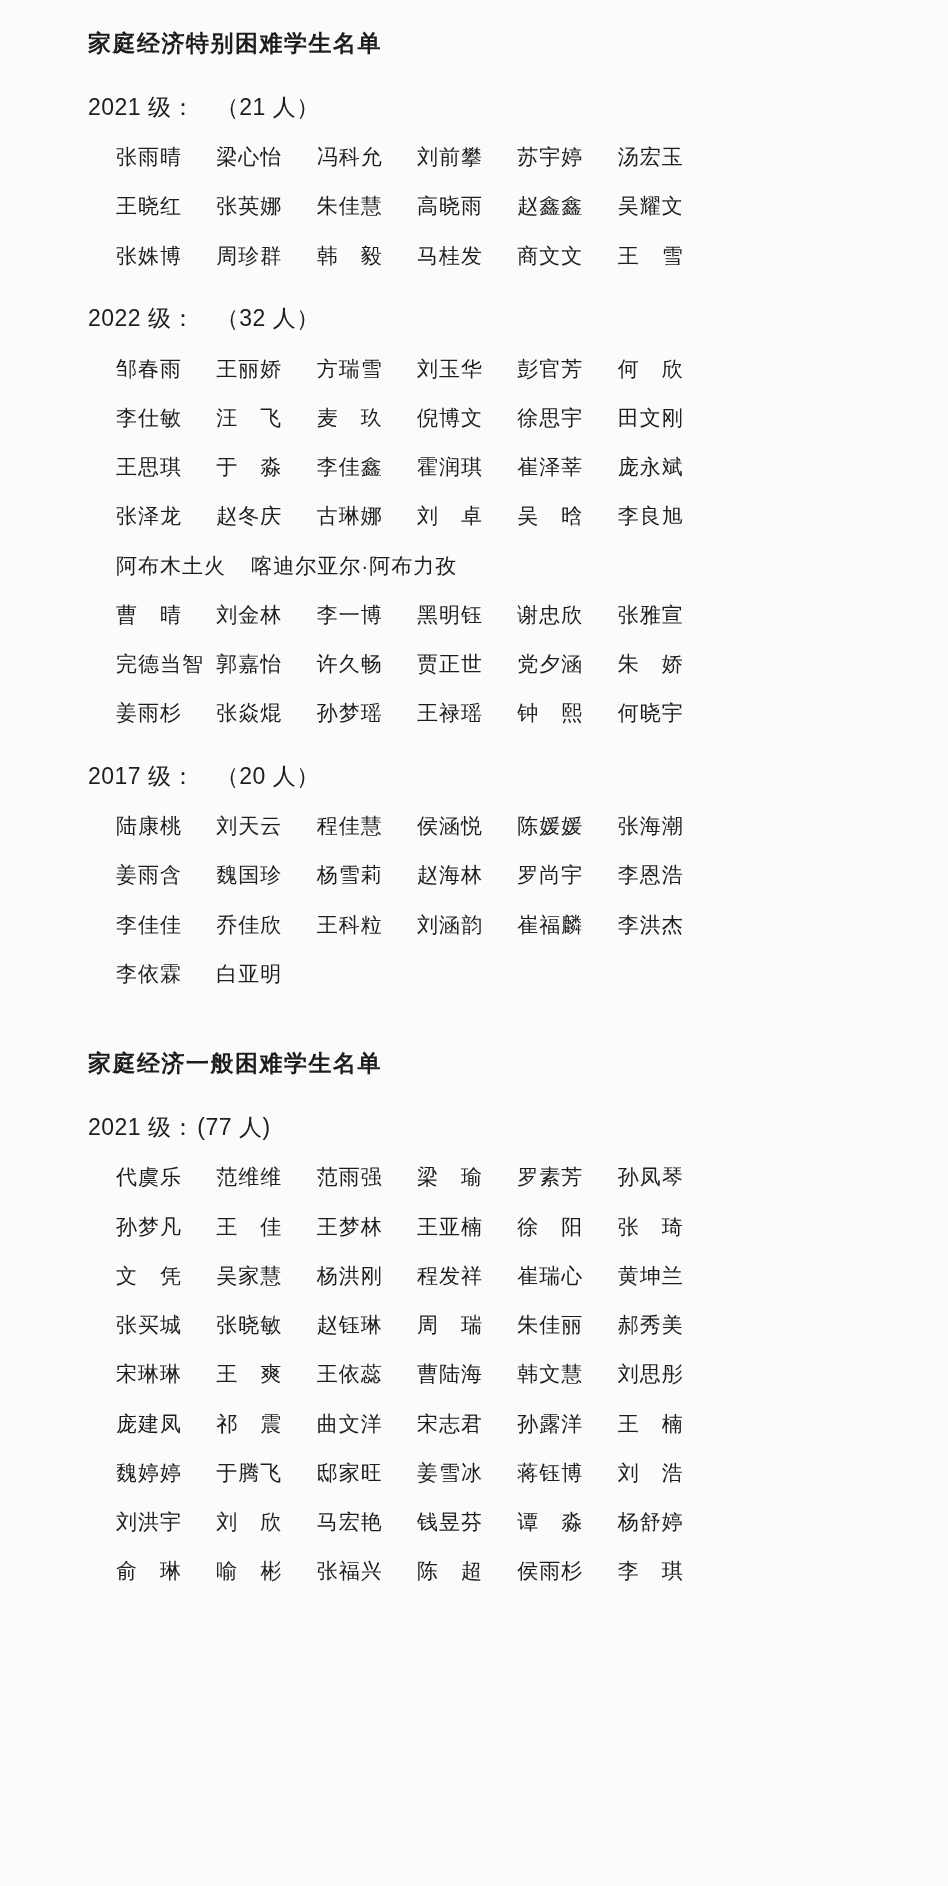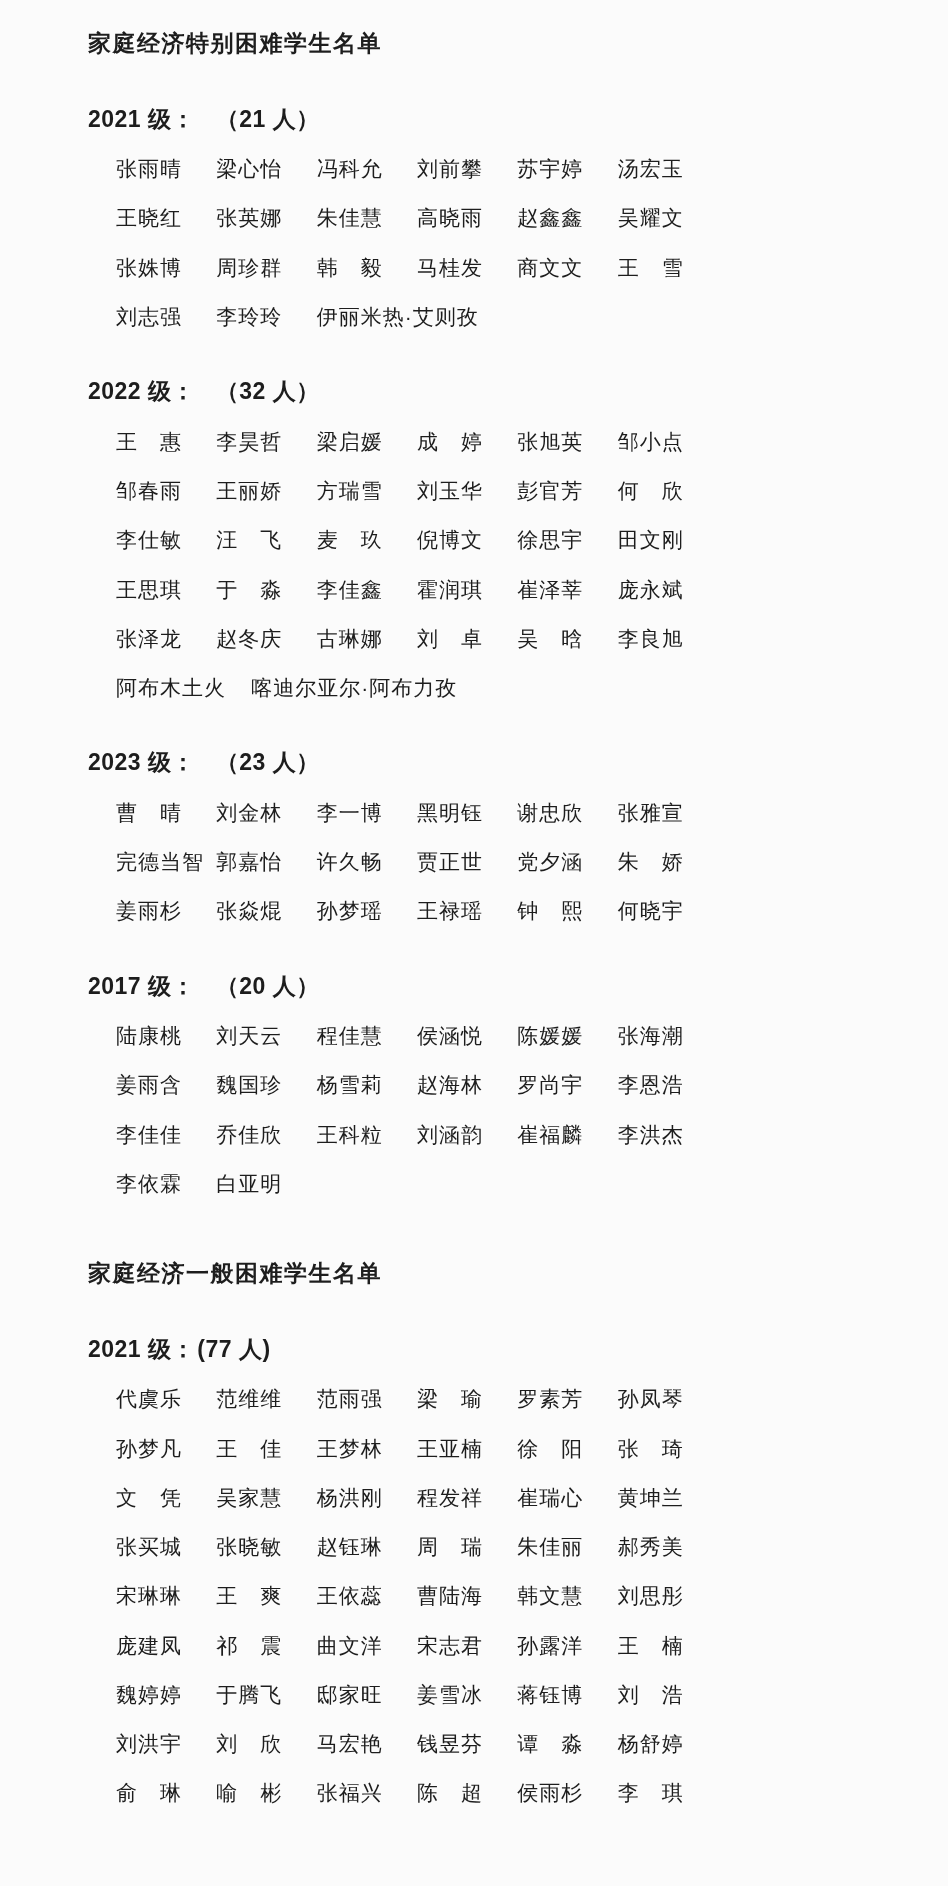--- a/index.html
+++ b/index.html
@@ -22,23 +22,23 @@
     letter-spacing: 1.5px;
     margin: 8px 0 0 0;
     padding-top: 8px;
     line-height: 1.2;
   }
   .list-block + .list-block .list-title {
     padding-top: 40px;
   }
   .section-header {
     font-size: 23px;
-    font-weight: bold;
+    font-weight: normal;
     letter-spacing: 0.5px;
-    margin: 48px 0 22px 0;
+    margin: 36px 0 22px 0;
     line-height: 1.2;
   }
   .grade-count { margin-left: 0.9em; }
   .section-header.tight .grade-count { margin-left: 0.1em; }
   .name-grid {
     padding-left: 28px;
     font-size: 21px;
     letter-spacing: 1px;
   }
   .name-row {
@@ -82,36 +82,23 @@
           <span class="name-cell">吴耀文</span>
         </div>
         <div class="name-row">
           <span class="name-cell">张姝博</span>
           <span class="name-cell">周珍群</span>
           <span class="name-cell">韩　毅</span>
           <span class="name-cell">马桂发</span>
           <span class="name-cell">商文文</span>
           <span class="name-cell">王　雪</span>
         </div>
-        <div class="name-row">
-          <span class="name-cell">刘志强</span>
-          <span class="name-cell">李玲玲</span>
-          <span class="name-cell long">伊丽米热·艾则孜</span>
-        </div>
       </div>
       <h2 class="section-header"><span class="grade-label">2022 级：</span><span class="grade-count">（32 人）</span></h2>
       <div class="name-grid">
-        <div class="name-row">
-          <span class="name-cell">王　惠</span>
-          <span class="name-cell">李昊哲</span>
-          <span class="name-cell">梁启媛</span>
-          <span class="name-cell">成　婷</span>
-          <span class="name-cell">张旭英</span>
-          <span class="name-cell">邹小点</span>
-        </div>
         <div class="name-row">
           <span class="name-cell">邹春雨</span>
           <span class="name-cell">王丽娇</span>
           <span class="name-cell">方瑞雪</span>
           <span class="name-cell">刘玉华</span>
           <span class="name-cell">彭官芳</span>
           <span class="name-cell">何　欣</span>
         </div>
         <div class="name-row">
           <span class="name-cell">李仕敏</span>
@@ -135,21 +122,20 @@
           <span class="name-cell">古琳娜</span>
           <span class="name-cell">刘　卓</span>
           <span class="name-cell">吴　晗</span>
           <span class="name-cell">李良旭</span>
         </div>
         <div class="name-row">
           <span class="name-cell long">阿布木土火</span>
           <span class="name-cell long">喀迪尔亚尔·阿布力孜</span>
         </div>
       </div>
-      <h2 class="section-header"><span class="grade-label">2023 级：</span><span class="grade-count">（23 人）</span></h2>
       <div class="name-grid">
         <div class="name-row">
           <span class="name-cell">曹　晴</span>
           <span class="name-cell">刘金林</span>
           <span class="name-cell">李一博</span>
           <span class="name-cell">黑明钰</span>
           <span class="name-cell">谢忠欣</span>
           <span class="name-cell">张雅宣</span>
         </div>
         <div class="name-row">

